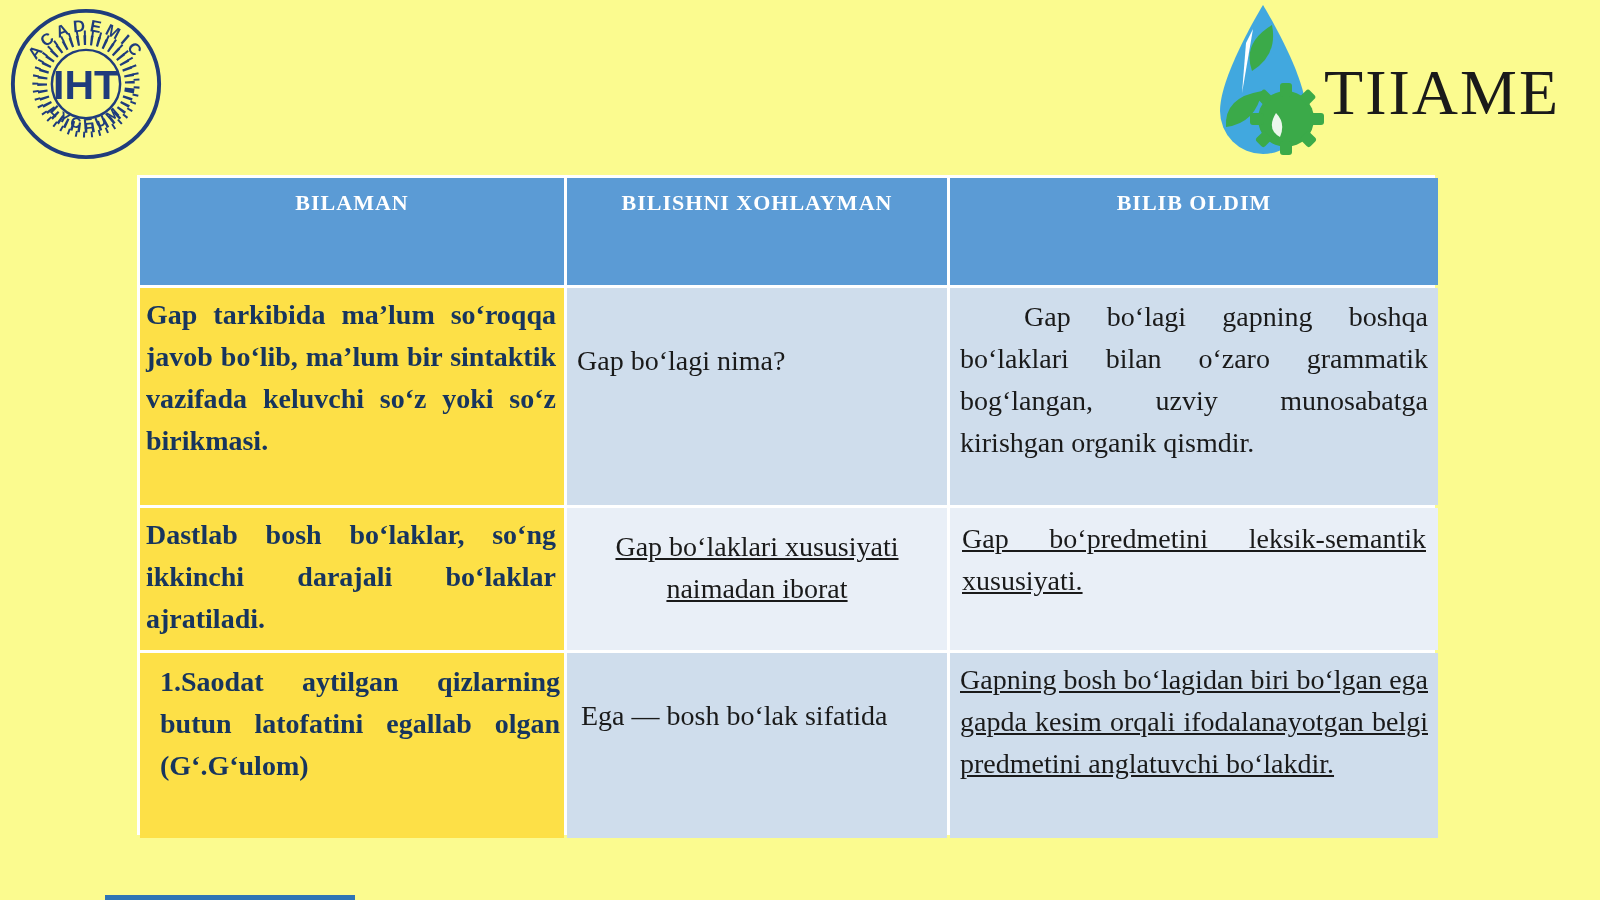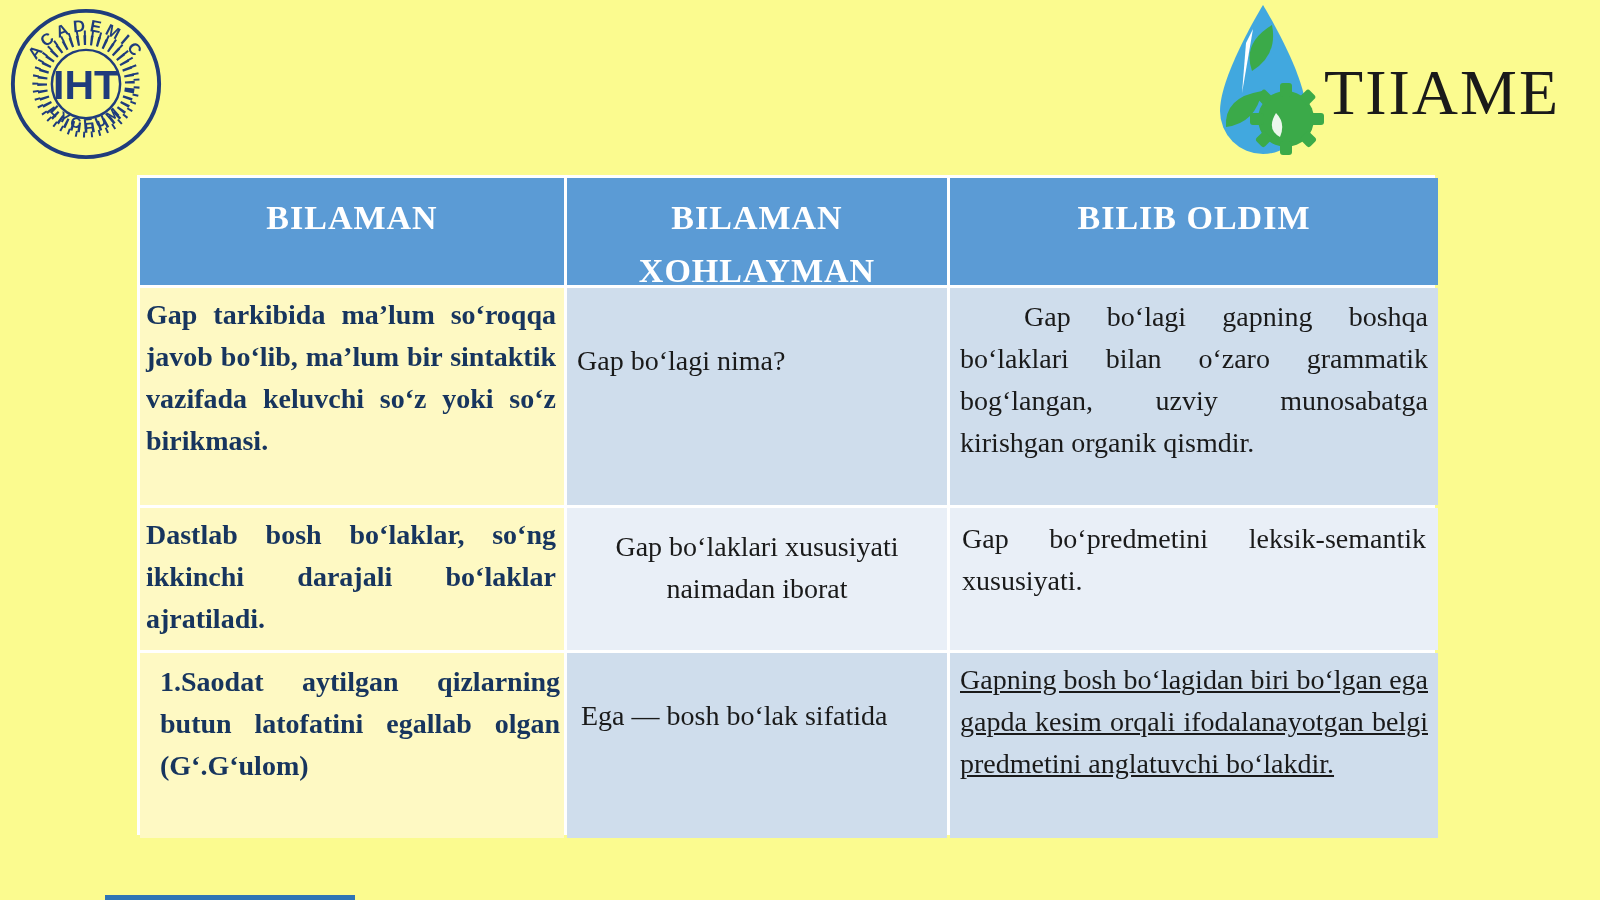--- a/index.html
+++ b/index.html
@@ -25,30 +25,30 @@
     display:grid;
     grid-template-columns:424px 380px 488px;
     grid-template-rows:107px 217px 142px 185px;
     gap:3px;
     background:#FFFFFF;
     border:3px solid #FFFFFF;
   }
   .cell { overflow:hidden; }
   .th {
     background:#5B9BD5; color:#FFFFFF;
-    font-weight:bold; font-size:34px; letter-spacing:1px;
-    text-align:center; padding-top:14px; line-height:1.55;
+    font-weight:bold; font-size:22px; letter-spacing:1px;
+    text-align:center; padding-top:8px; line-height:1.55;
   }
   .c-know {
-    background:#fef9c3; color:#17355E; font-weight:bold;
+    background:#fde047; color:#17355E; font-weight:bold;
     font-size:28px; line-height:1.5; text-align:justify;
     padding:6px 8px 0 6px;
   }
   .c-light-a { background:#CFDDEC; }
-  .c-light-b { background:#E9EFF7; }
+  .c-light-b { background:#E9EFF7;text-decoration:underline; }
   .c-body { color:#1A1A1A; font-size:28px; line-height:1.5; }
 
   .r1c2 { padding:52px 10px 0 10px; }
   .r1c3 { padding:8px 10px 0 10px; text-align:justify; text-indent:64px; }
   .r2c2 { padding:18px 12px 0 12px; text-align:center; }
   .r2c3 { padding:10px 12px 0 12px; text-align:justify; }
   .r3c1 { padding:8px 4px 0 20px; }
   .r3c2 { padding:42px 10px 0 14px; }
   .r3c3 { padding:6px 10px 0 10px; text-align:justify;text-decoration:underline; }
 
@@ -102,21 +102,21 @@
       <path d="M46,70 q26,-16 20,-46 q-30,18 -20,46 Z"></path>
     </g>
 
     <path d="M70,112 q10,10 4,24 q-14,-8 -4,-24 Z" fill="#FFFFFF" opacity="0.9"></path>
   </svg>
   <div class="tiiame-text">TIIAME</div>
 </div>
 
 <div class="kwl-table">
   <div class="cell th">BILAMAN</div>
-  <div class="cell th">BILAMAN XOHLAYMAN</div>
+  <div class="cell th">BILISHNI XOHLAYMAN</div>
   <div class="cell th">BILIB OLDIM</div>
 
   <div class="cell c-know">Gap tarkibida ma’lum so‘roqqa javob bo‘lib, ma’lum bir sintaktik vazifada keluvchi so‘z yoki so‘z birikmasi.</div>
   <div class="cell c-body c-light-a r1c2">Gap bo‘lagi nima?</div>
   <div class="cell c-body c-light-a r1c3">Gap bo‘lagi gapning boshqa bo‘laklari bilan o‘zaro grammatik bog‘langan, uzviy munosabatga kirishgan organik qismdir.</div>
 
   <div class="cell c-know">Dastlab bosh bo‘laklar, so‘ng ikkinchi darajali bo‘laklar ajratiladi.</div>
   <div class="cell c-body c-light-b r2c2">Gap bo‘laklari xususiyati naimadan iborat</div>
   <div class="cell c-body c-light-b r2c3">Gap bo‘predmetini leksik-semantik xususiyati.</div>
 

